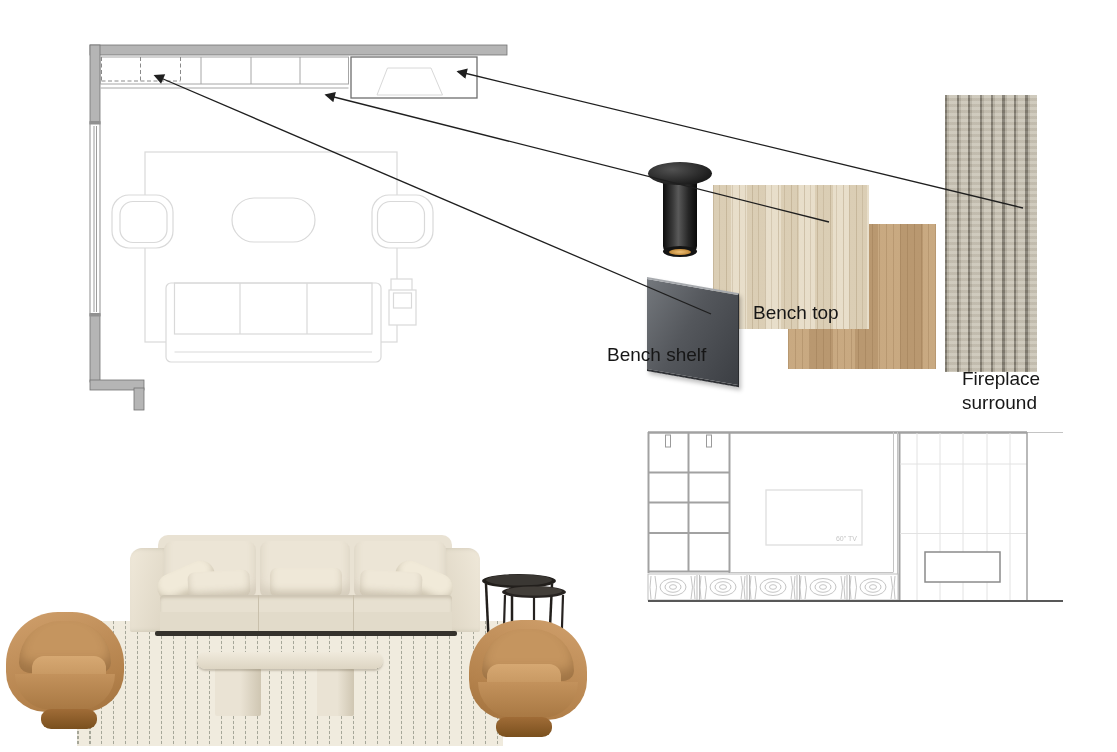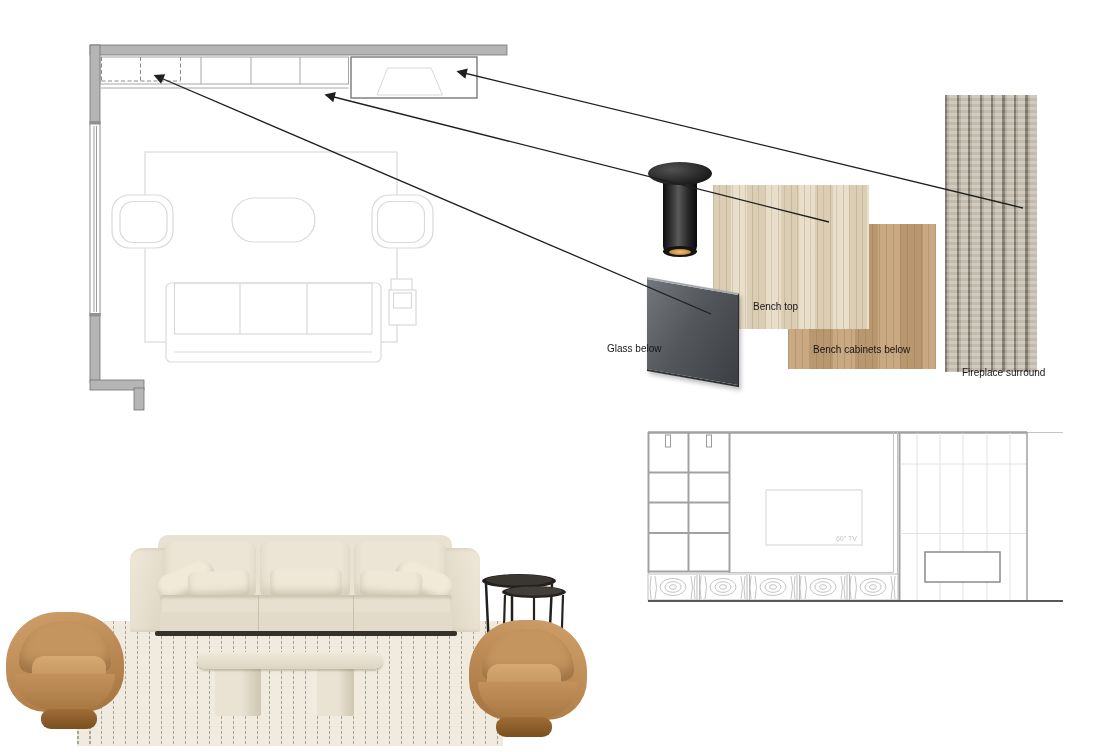--- a/index.html
+++ b/index.html
@@ -2,21 +2,21 @@
 <html><head>
 <meta charset="utf-8">
 <style>
   html,body{margin:0;padding:0;background:#ffffff;}
   .board{position:relative;width:1117px;height:752px;background:#ffffff;overflow:hidden;
          font-family:"Liberation Sans",sans-serif;}
   .abs{position:absolute;}
   svg.layer{position:absolute;left:0;top:0;pointer-events:none;}
 
   
-  .label{position:absolute;font-size:10px;line-height:1.25;color:#161616;z-index:60;white-space:pre-line;}
+  .label{position:absolute;font-size:19px;line-height:1.25;color:#161616;z-index:60;white-space:pre-line;}
 
   
   .samples{position:absolute;left:0;top:0;width:1117px;height:752px;z-index:20;}
   .fluted{left:945px;top:95px;width:92px;height:277px;background-color:#c8c2b4;
     background-image:
       repeating-linear-gradient(180deg, rgba(255,255,255,.10) 0 3px, rgba(118,112,98,.10) 3px 6px),
       repeating-linear-gradient(90deg, rgba(66,61,51,.55) 0 2px, rgba(160,154,140,.45) 2px 4px, rgba(210,204,190,.25) 4px 11.5px);}
   .wood{left:788px;top:224px;width:148px;height:145px;background-color:#c3a27a;
     background-image:
       repeating-linear-gradient(90deg, rgba(125,92,55,.22) 0 1px, rgba(0,0,0,0) 1px 7px),
@@ -294,18 +294,17 @@
         <path d="M0 0 L10 5 L0 10 Z" fill="#1f1f1f"></path>
       </marker>
     </defs>
     <g stroke="#1f1f1f" stroke-width="1.3">
       <line x1="1023" y1="208" x2="458" y2="71.5" marker-end="url(#ah)"></line>
       <line x1="829" y1="222" x2="326" y2="95" marker-end="url(#ah)"></line>
       <line x1="711" y1="314" x2="155" y2="75.5" marker-end="url(#ah)"></line>
     </g>
   </svg>
 
-  <div class="label" style="left:607px;top:343px">Glass below</div>
+  <div class="label" style="left:607px;top:343px">Bench shelf</div>
   <div class="label" style="left:753px;top:301px">Bench top</div>
-  <div class="label" style="left:813px;top:344px;width:128px">Bench cabinets below</div>
   <div class="label" style="left:962px;top:367px">Fireplace surround</div>
 
 </div>
 
 </body></html>

